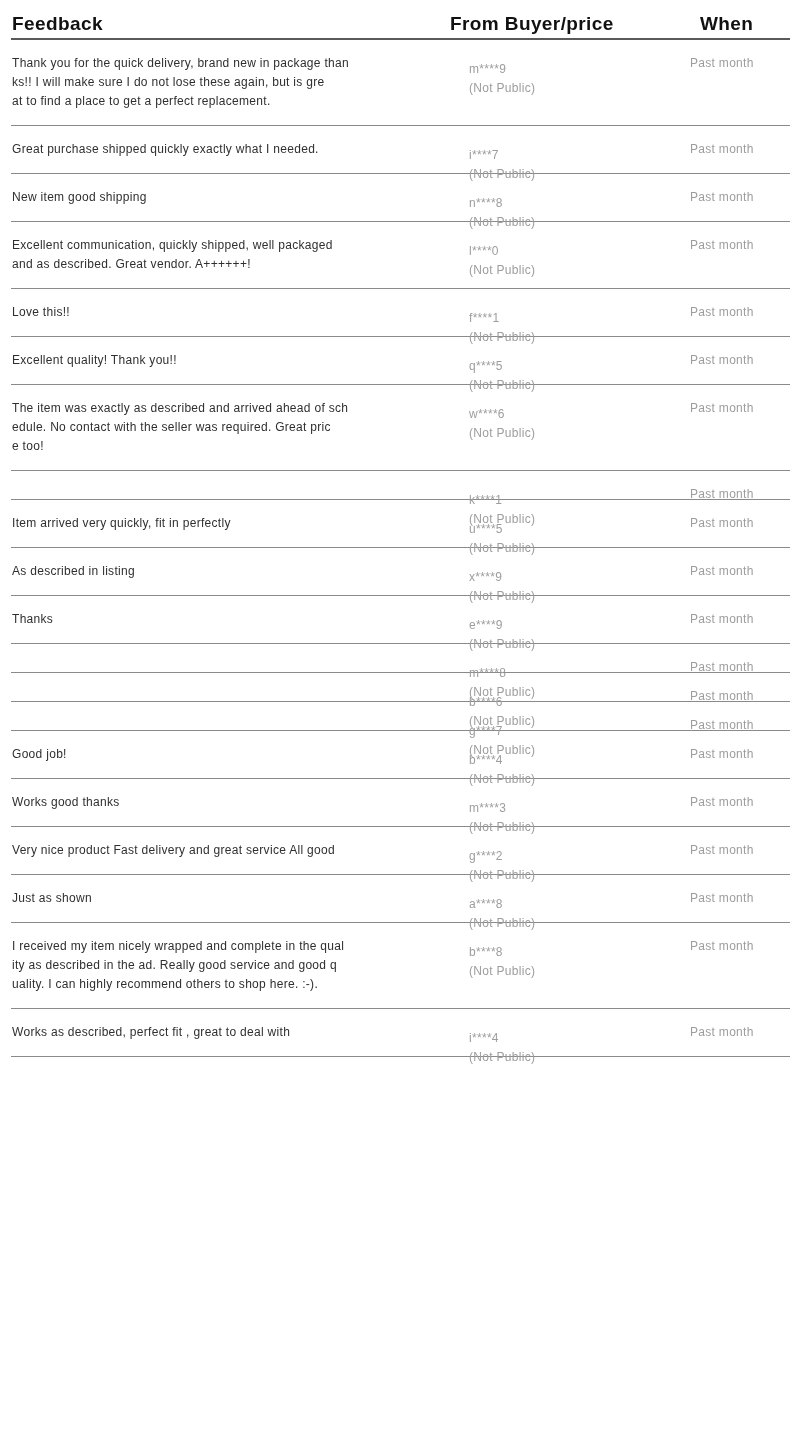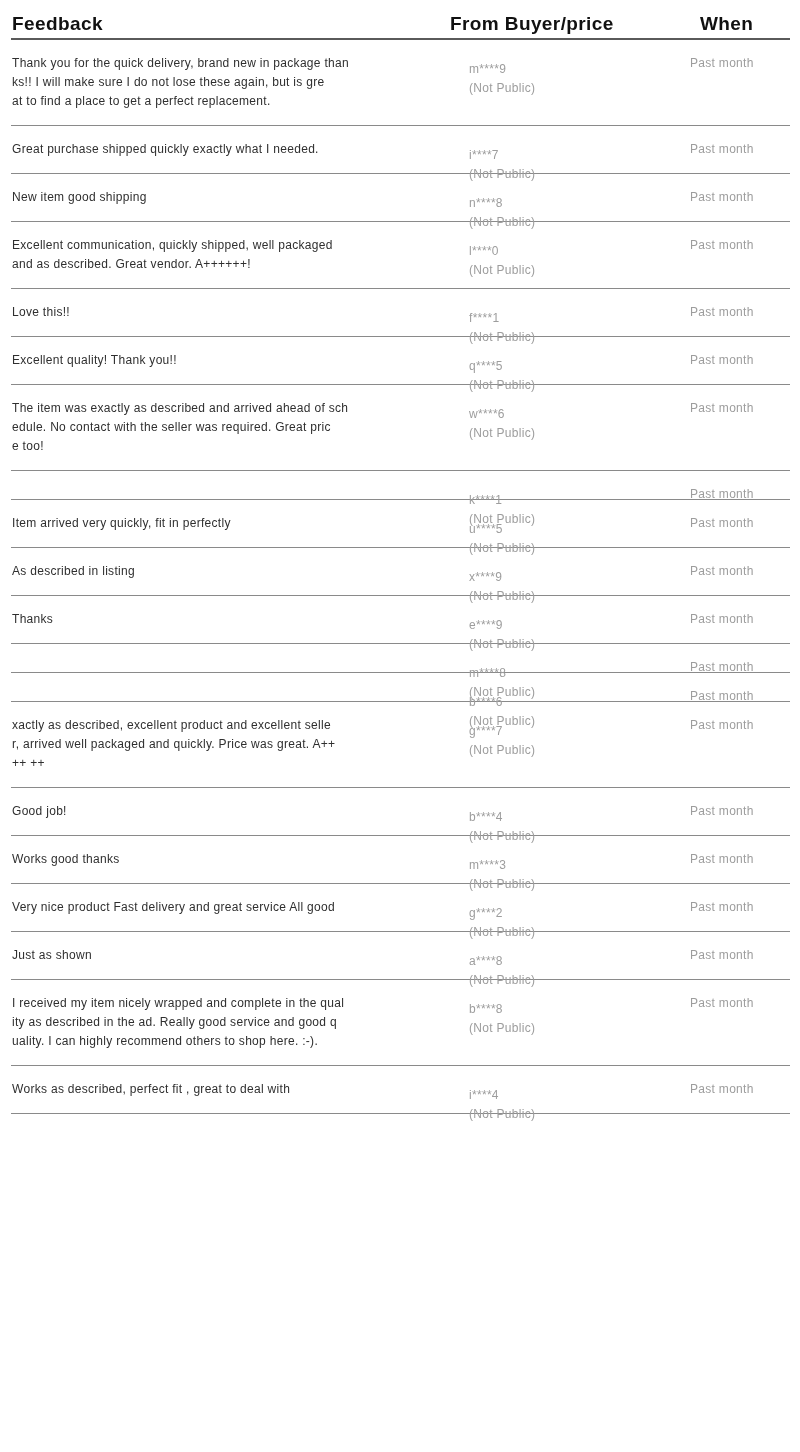--- a/index.html
+++ b/index.html
@@ -186,23 +186,20 @@
 
   <div class="row">
     <div class="buyer">
       <div>b****6</div>
       <div>(Not Public)</div>
     </div>
     <div class="when">Past month</div>
   </div>
 
   <div class="row">
-    <div class="feedback">xactly as described, excellent product and excellent selle
-r, arrived well packaged and quickly. Price was great. A++
-++ ++</div>
     <div class="buyer">
       <div>g****7</div>
       <div>(Not Public)</div>
     </div>
     <div class="when">Past month</div>
   </div>
 
   <div class="row">
     <div class="feedback">Good job!</div>
     <div class="buyer">

